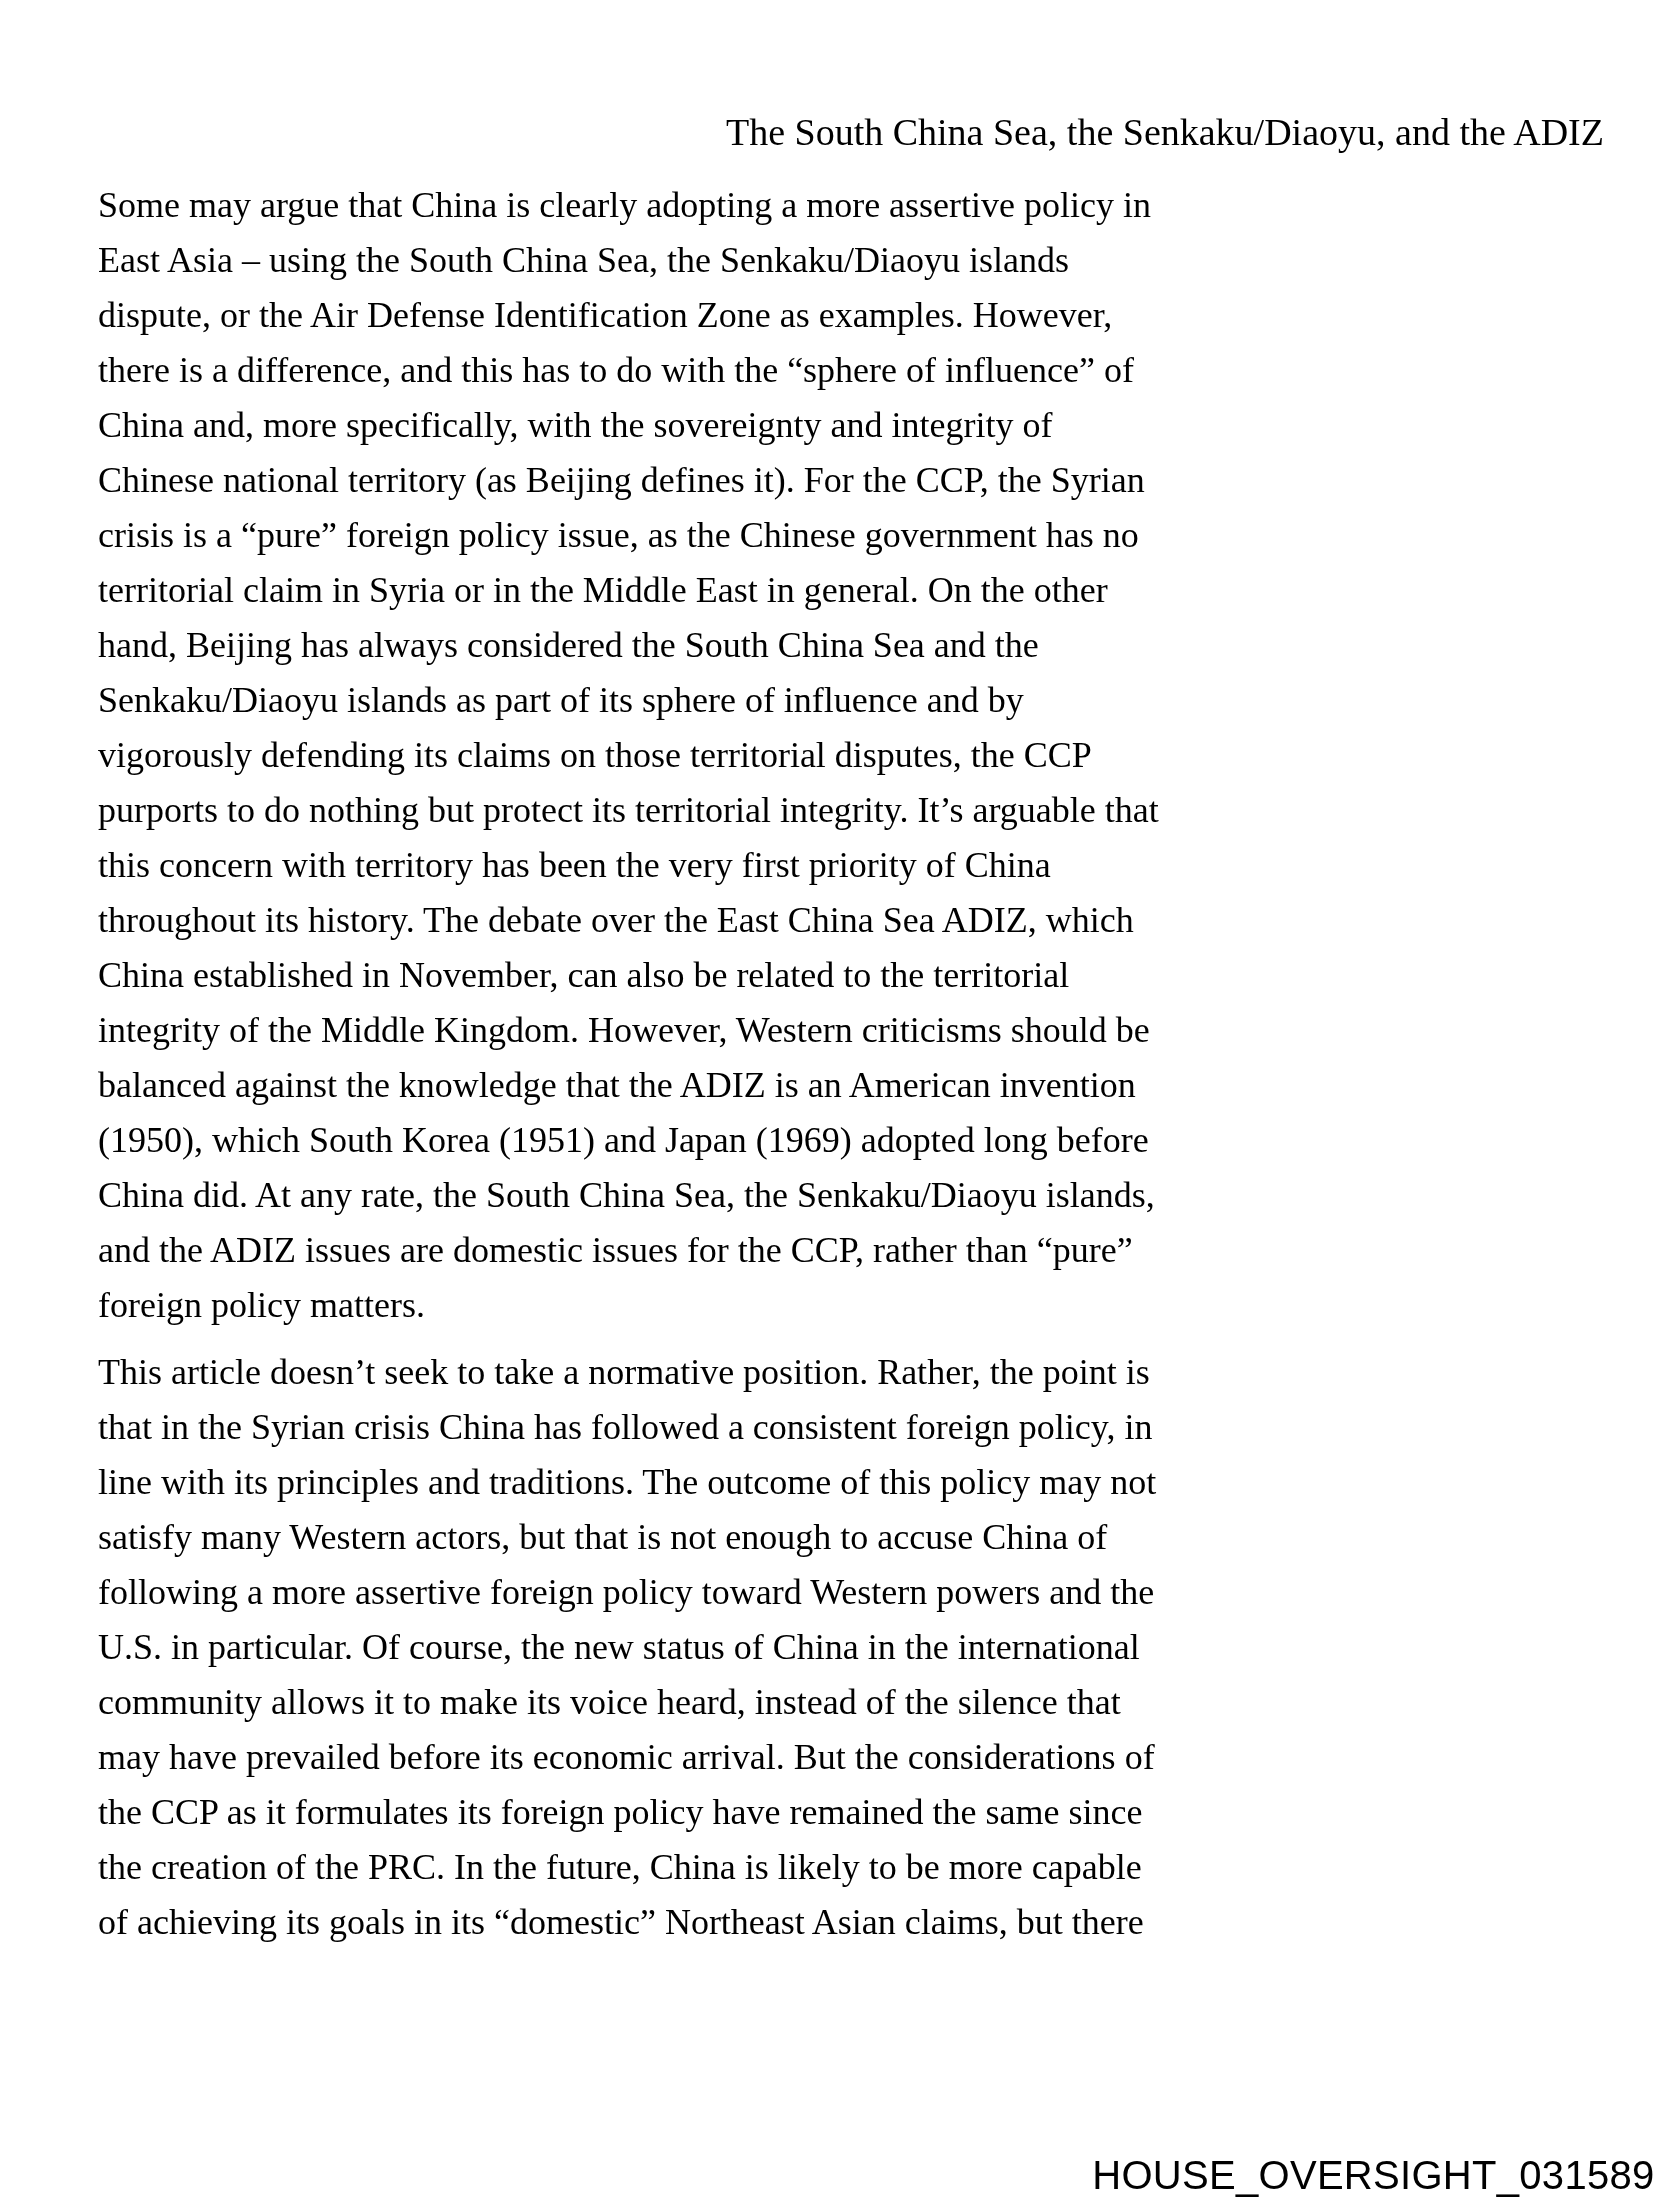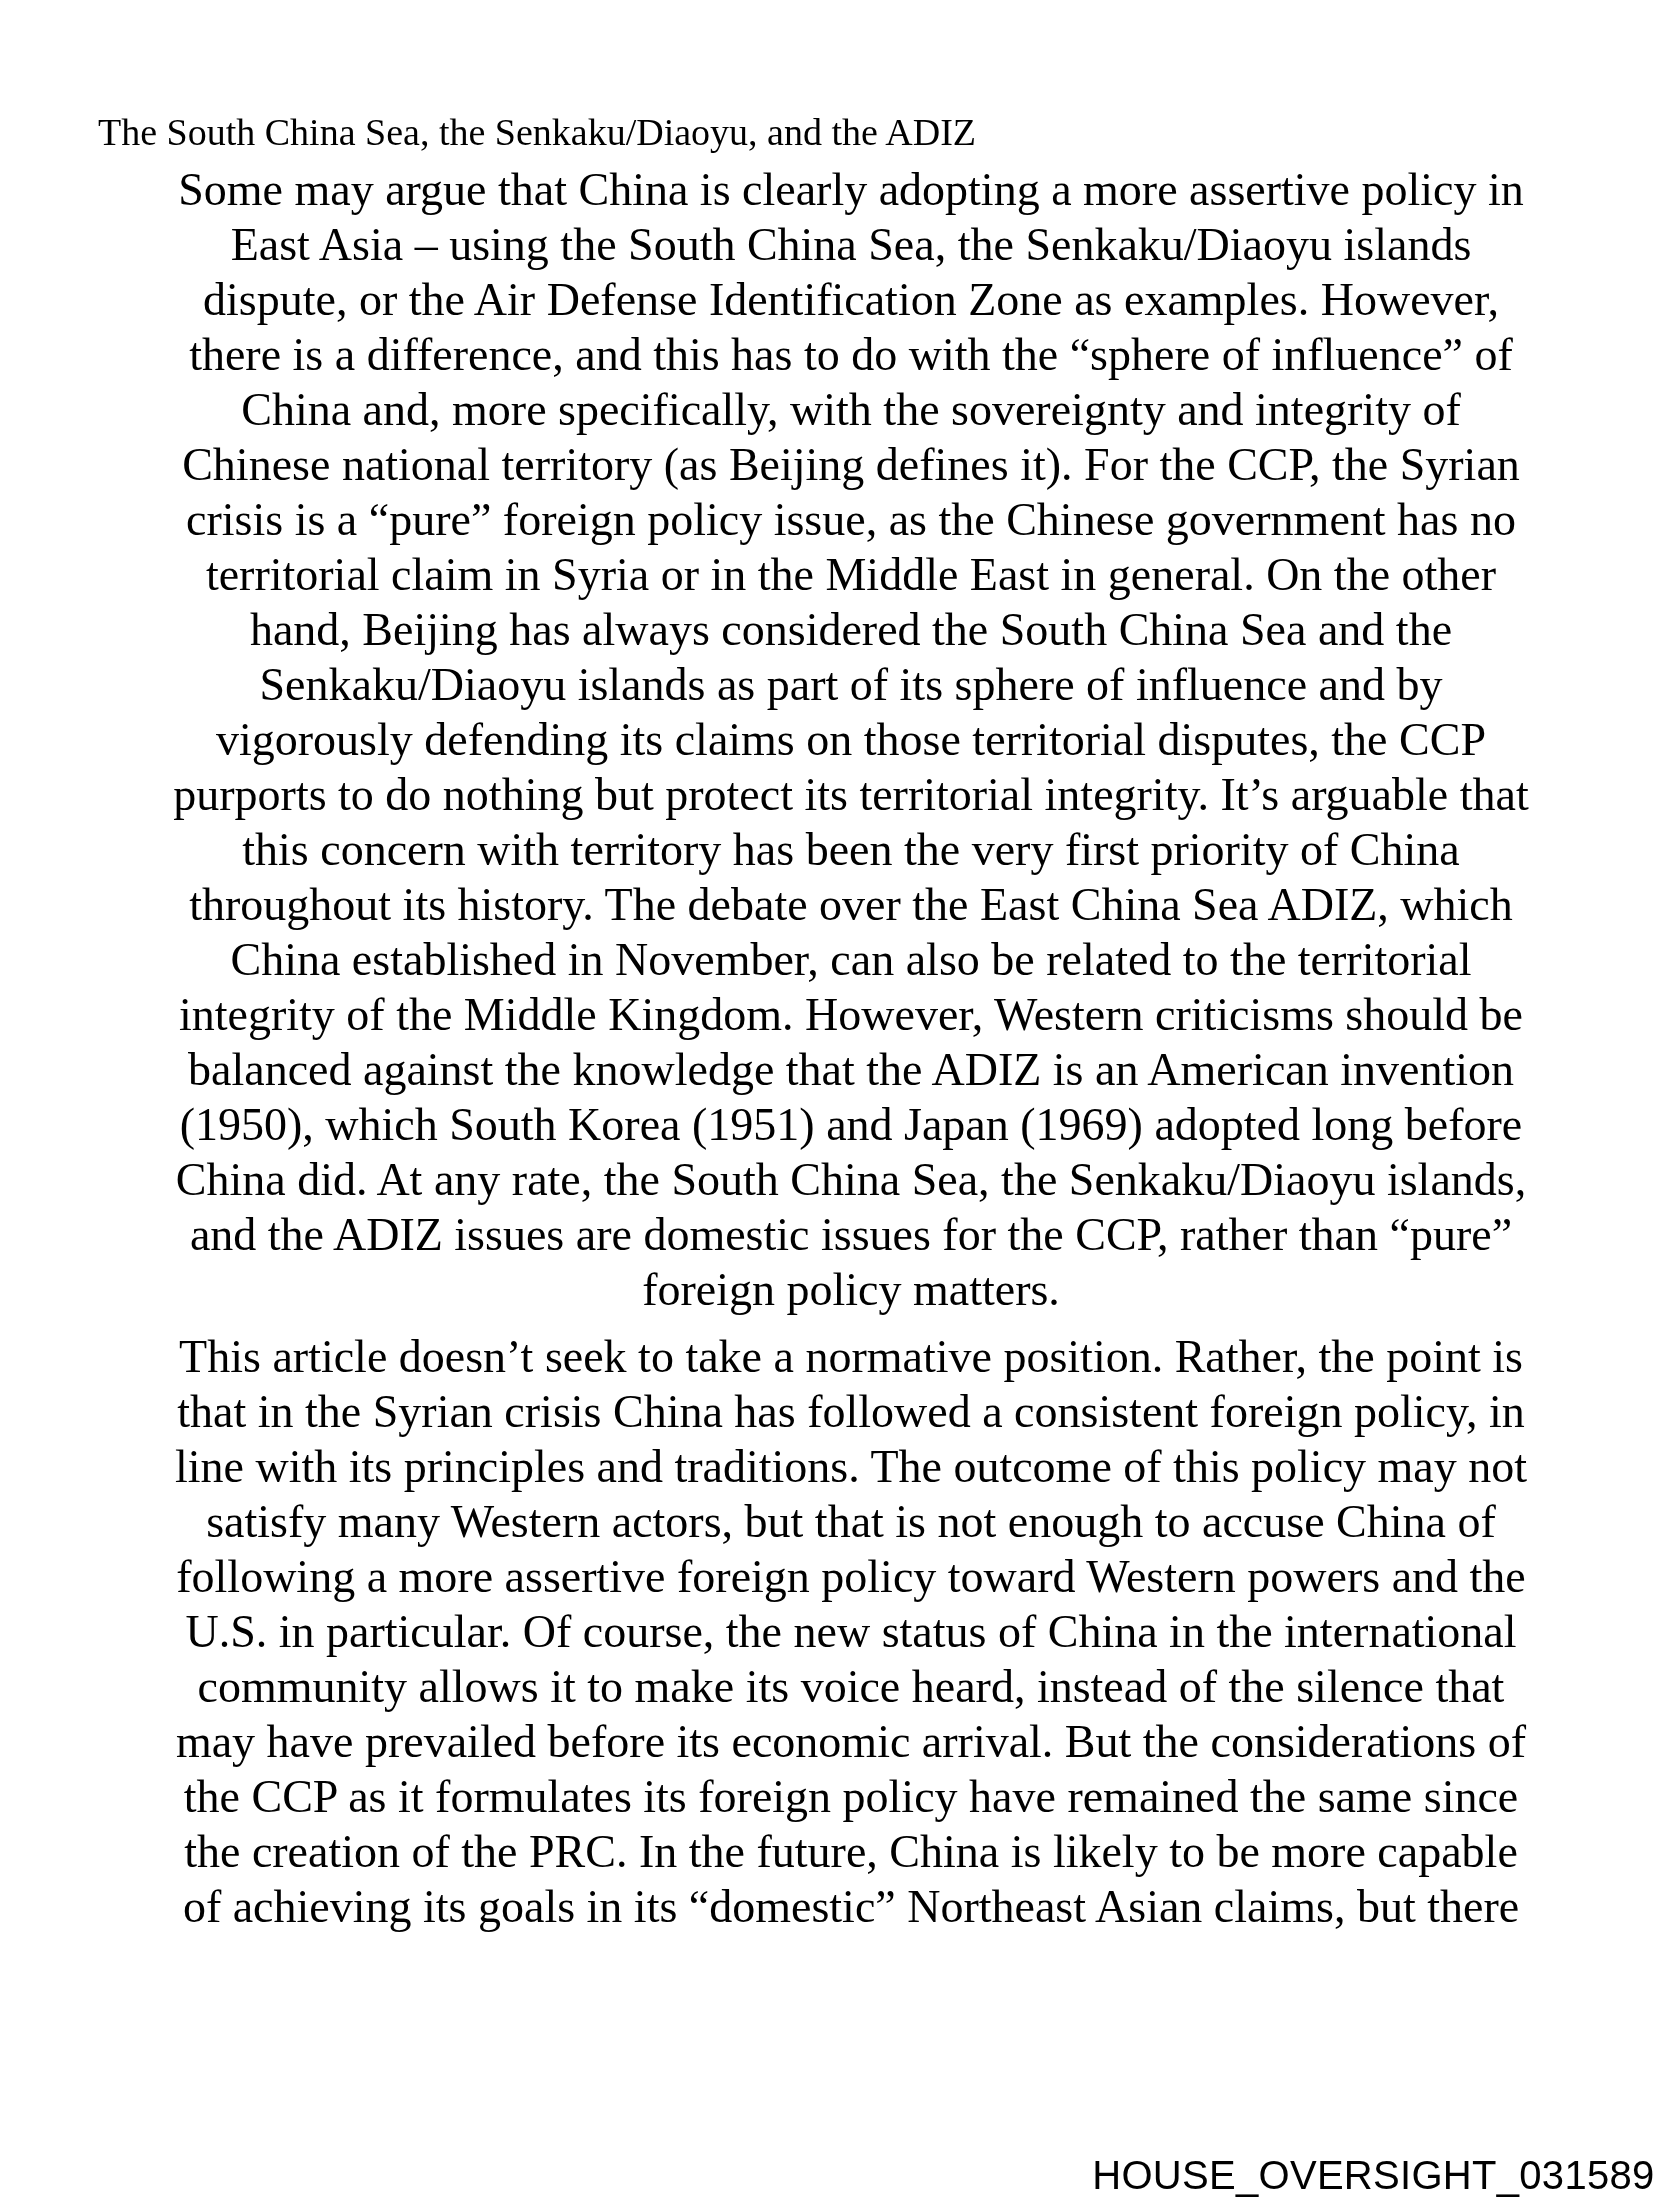--- a/index.html
+++ b/index.html
@@ -20,31 +20,32 @@
     position: absolute;
     left: 98px;
     top: 105px;
     width: 1506px;
   }
   .heading {
     font-family: "Liberation Serif", serif;
     font-size: 38px;
     line-height: 55px;
     font-weight: 400;
-    margin: 0 0 2px 0;
+    margin: 0 0 18px 0;
     white-space: pre-line;
+    text-align: right;
   }
   .para {
     font-family: "Liberation Serif", serif;
-    font-size: 46px;
+    font-size: 36px;
     line-height: 55px;
     font-weight: 400;
     margin: 0 0 11.8px 0;
     white-space: pre-line;
-    text-align: center;
+    text-align: left;
   }
   .bates {
     position: absolute;
     right: 14.4px;
     bottom: 13px;
     font-family: "Liberation Sans", sans-serif;
     font-size: 40px;
     line-height: 33px;
     font-weight: 400;
     color: #000000;

